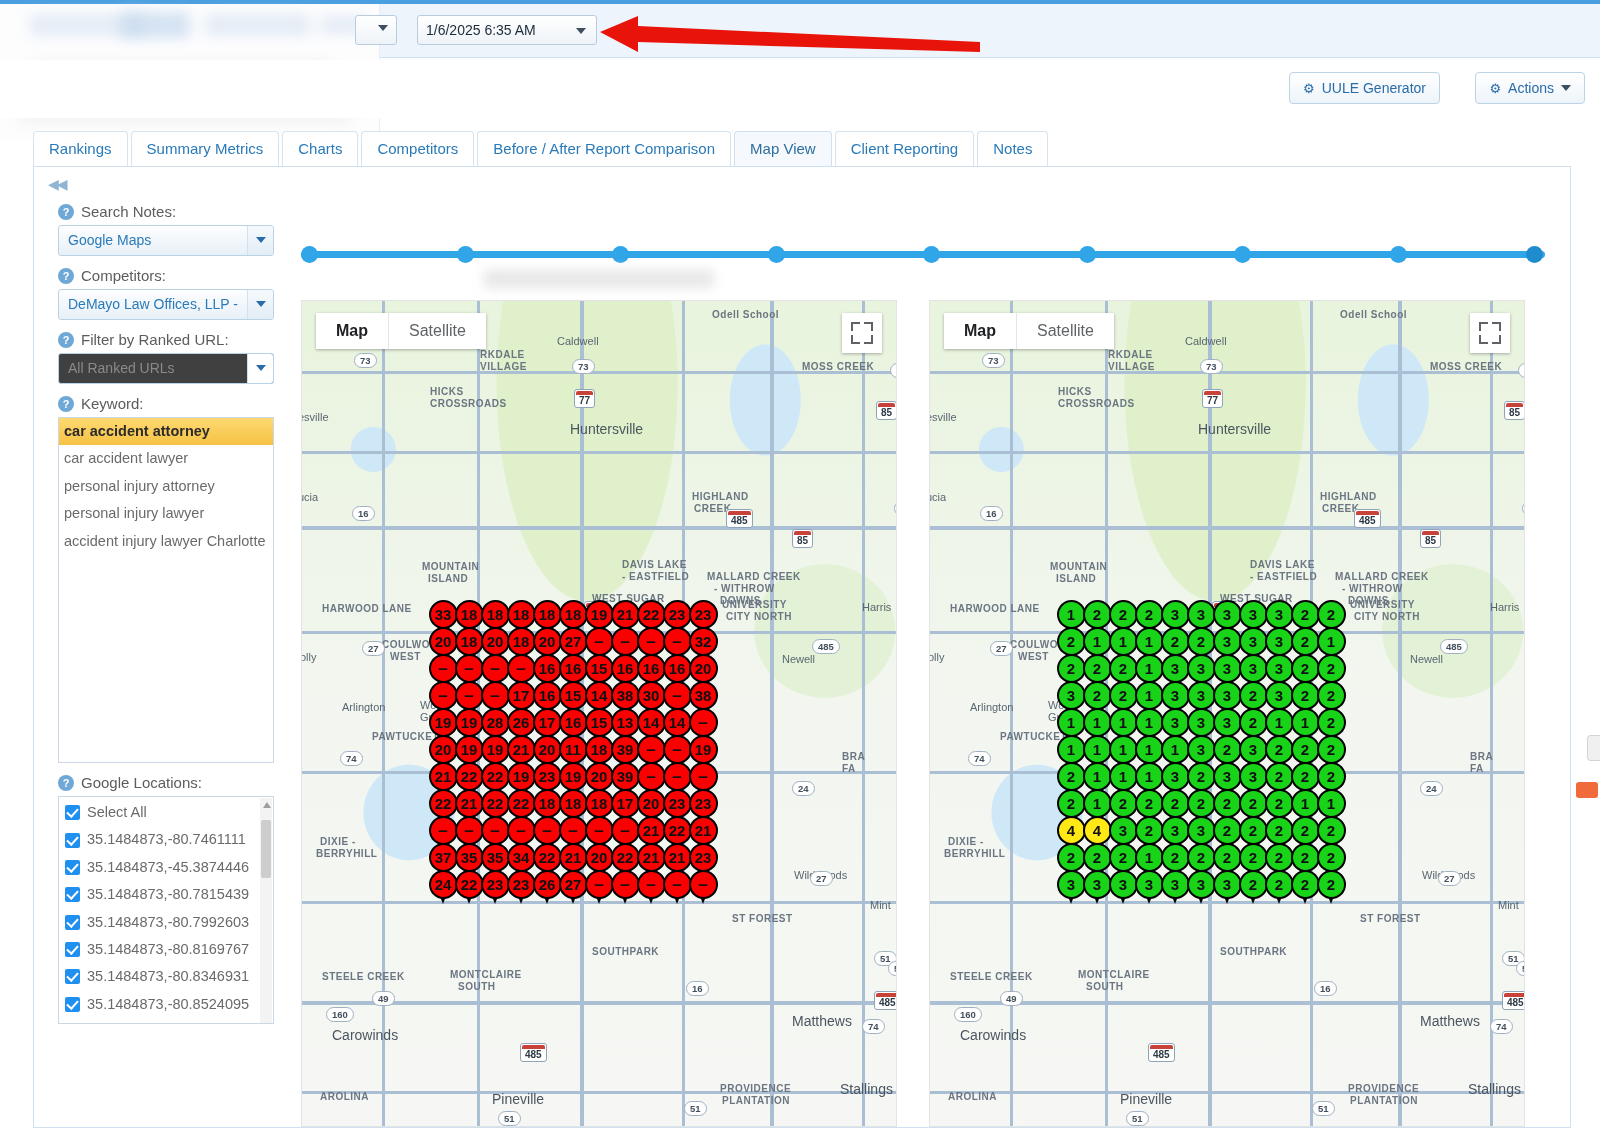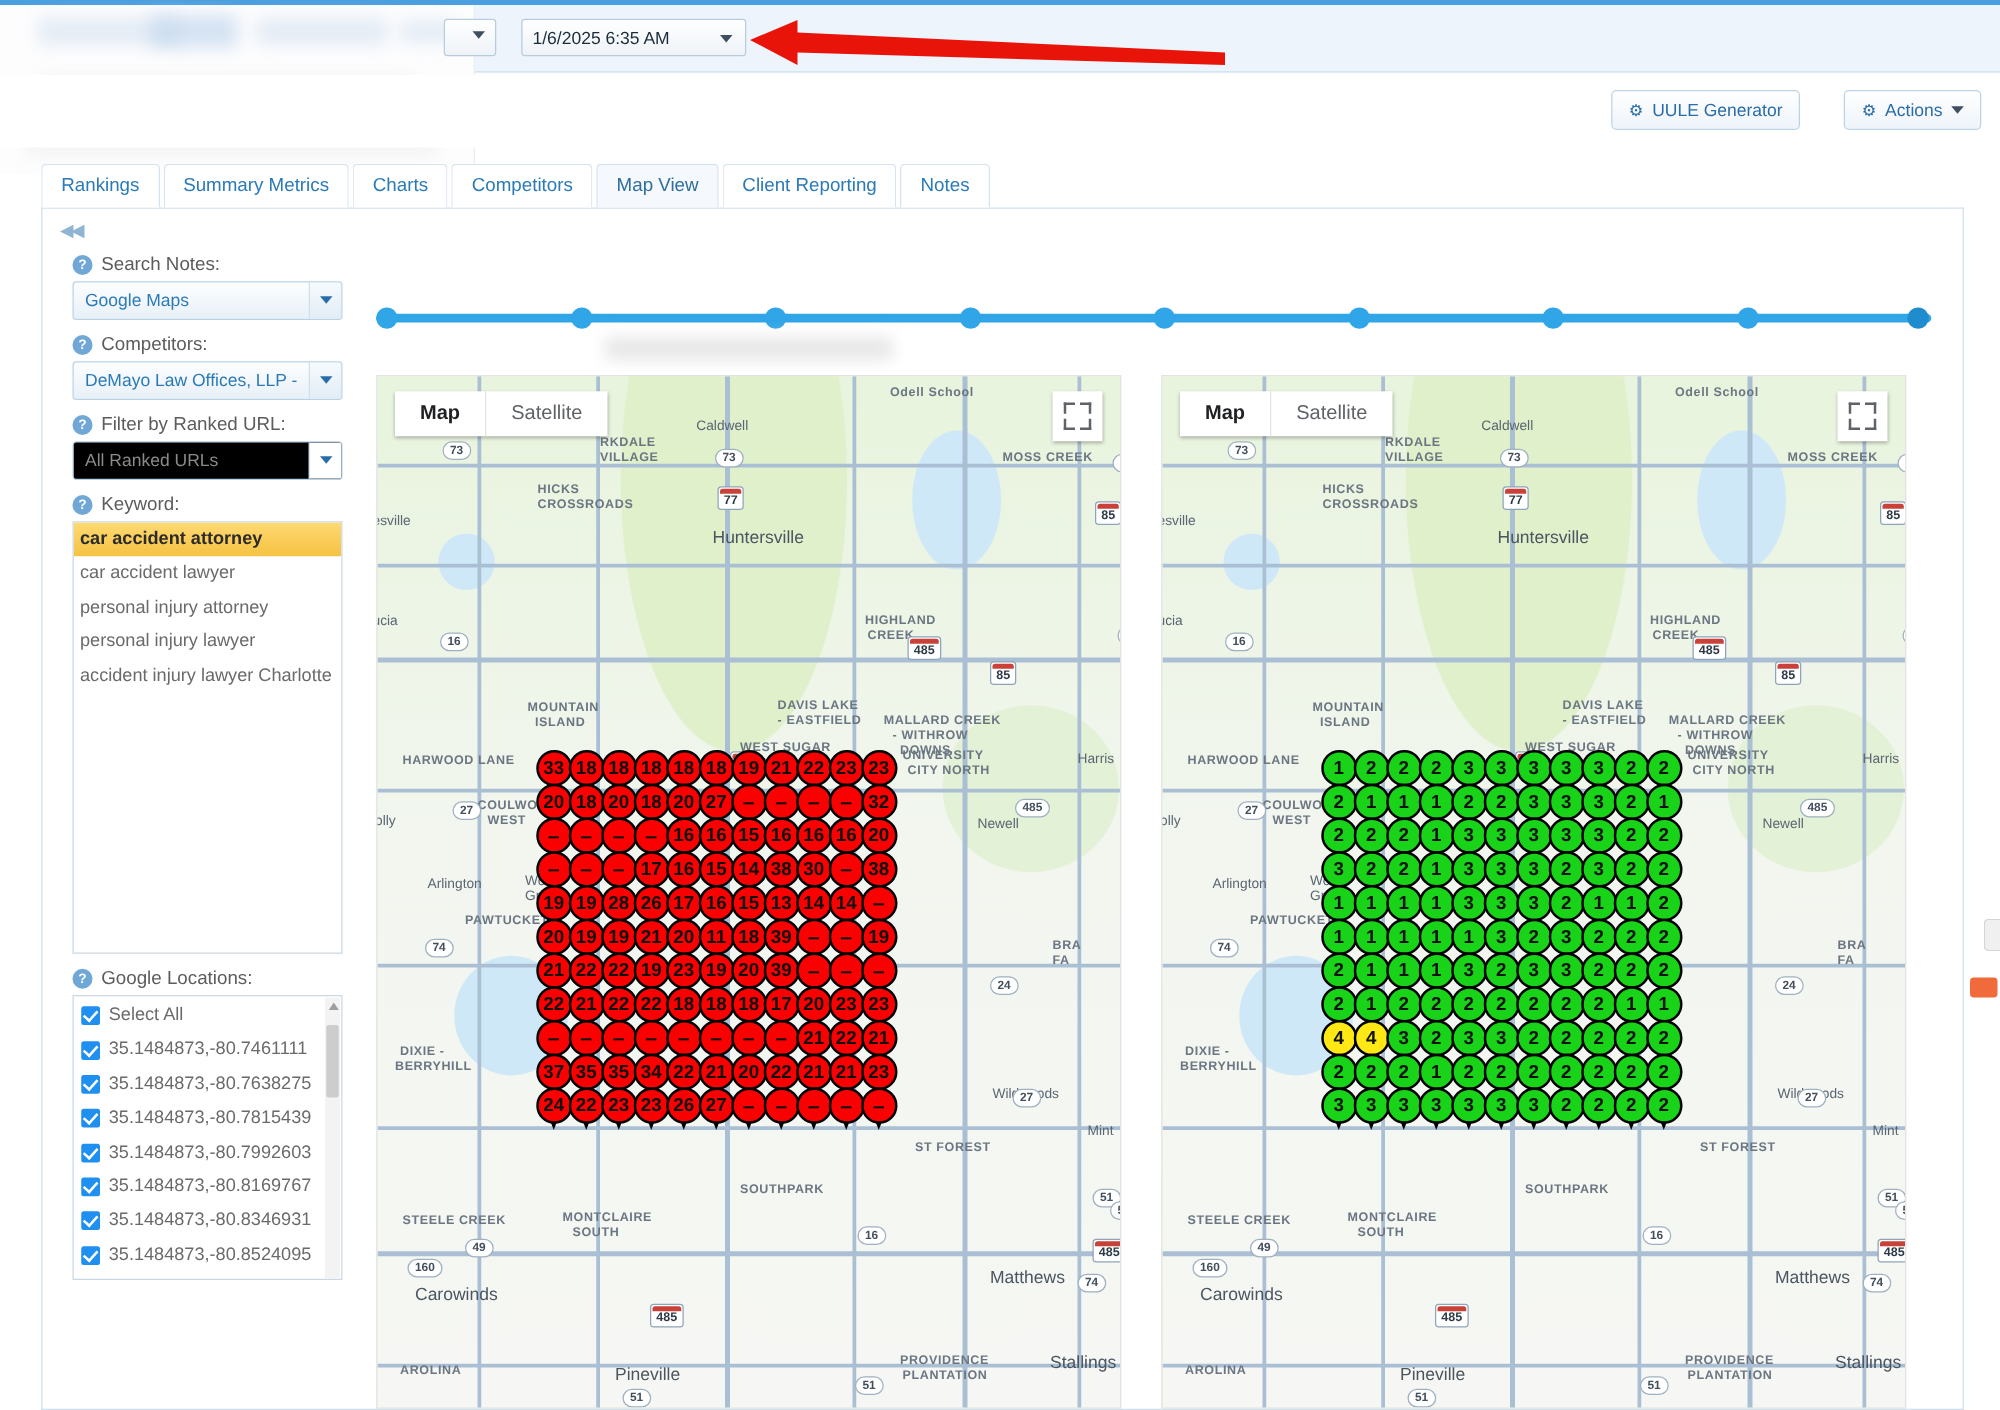--- a/index.html
+++ b/index.html
@@ -94,21 +94,21 @@
     position:relative; width:216px; height:31px; border:1px solid #b9d2e6; border-radius:3px;
     background:linear-gradient(#fdfefe,#e7f0f8);
     font-size:14px; color:#2a7ab8; line-height:29px; padding-left:9px;
     margin-left:10px; overflow:hidden; white-space:nowrap; cursor:pointer;
   }
   .ddown .arrowbox {
     position:absolute; right:0; top:0; width:26px; height:29px;
     border-left:1px solid #cfe0ee; background:linear-gradient(#f6fafd,#e2edf6);
   }
   .ddown .arrowbox .caret { position:absolute; left:8px; top:11px; border-top-color:#2a6ca8;}
-  .ddown.plain { background:#000000; color:#8a8a8a; }
+  .ddown.plain { background:#404040; color:#8a8a8a; }
   .ddown.plain .arrowbox { background:#fff; }
 
   .listbox {
     margin-left:10px; width:216px; border:1px solid #c9d8e4; background:#fff;
     font-size:14.5px; overflow:hidden; position:relative;
   }
   #keyword-list { height:346px; }
   .kw-item { padding:2px 5px; color:#6a6a6a; cursor:pointer; line-height:1.62; }
   .kw-item.sel { background:linear-gradient(#ffd972,#f5c243); color:#2b2b2b; font-weight:bold; }
 
@@ -262,20 +262,21 @@
     <span>Actions</span>
     <span class="caret"></span>
   </div>
 </div>
 
 <div class="tabs" id="tabs">
     <div class="tab">Rankings</div>
     <div class="tab">Summary Metrics</div>
     <div class="tab">Charts</div>
     <div class="tab">Competitors</div>
+    <div class="tab">Before / After Report Comparison</div>
     <div class="tab active">Map View</div>
     <div class="tab">Client Reporting</div>
     <div class="tab">Notes</div>
   </div>
 
 <div class="panel">
 
   <div class="sidebar">
     <div class="collapse-ico">◀◀</div>
 
@@ -332,21 +333,21 @@
       <div class="loc-item">
           <span class="chk"></span>
           <span>Select All</span>
         </div>
         <div class="loc-item">
           <span class="chk"></span>
           <span>35.1484873,-80.7461111</span>
         </div>
         <div class="loc-item">
           <span class="chk"></span>
-          <span>35.1484873,-80.7638275</span>
+          <span>35.1484873,-45.3874446</span>
         </div>
         <div class="loc-item">
           <span class="chk"></span>
           <span>35.1484873,-80.7815439</span>
         </div>
         <div class="loc-item">
           <span class="chk"></span>
           <span>35.1484873,-80.7992603</span>
         </div>
         <div class="loc-item">

